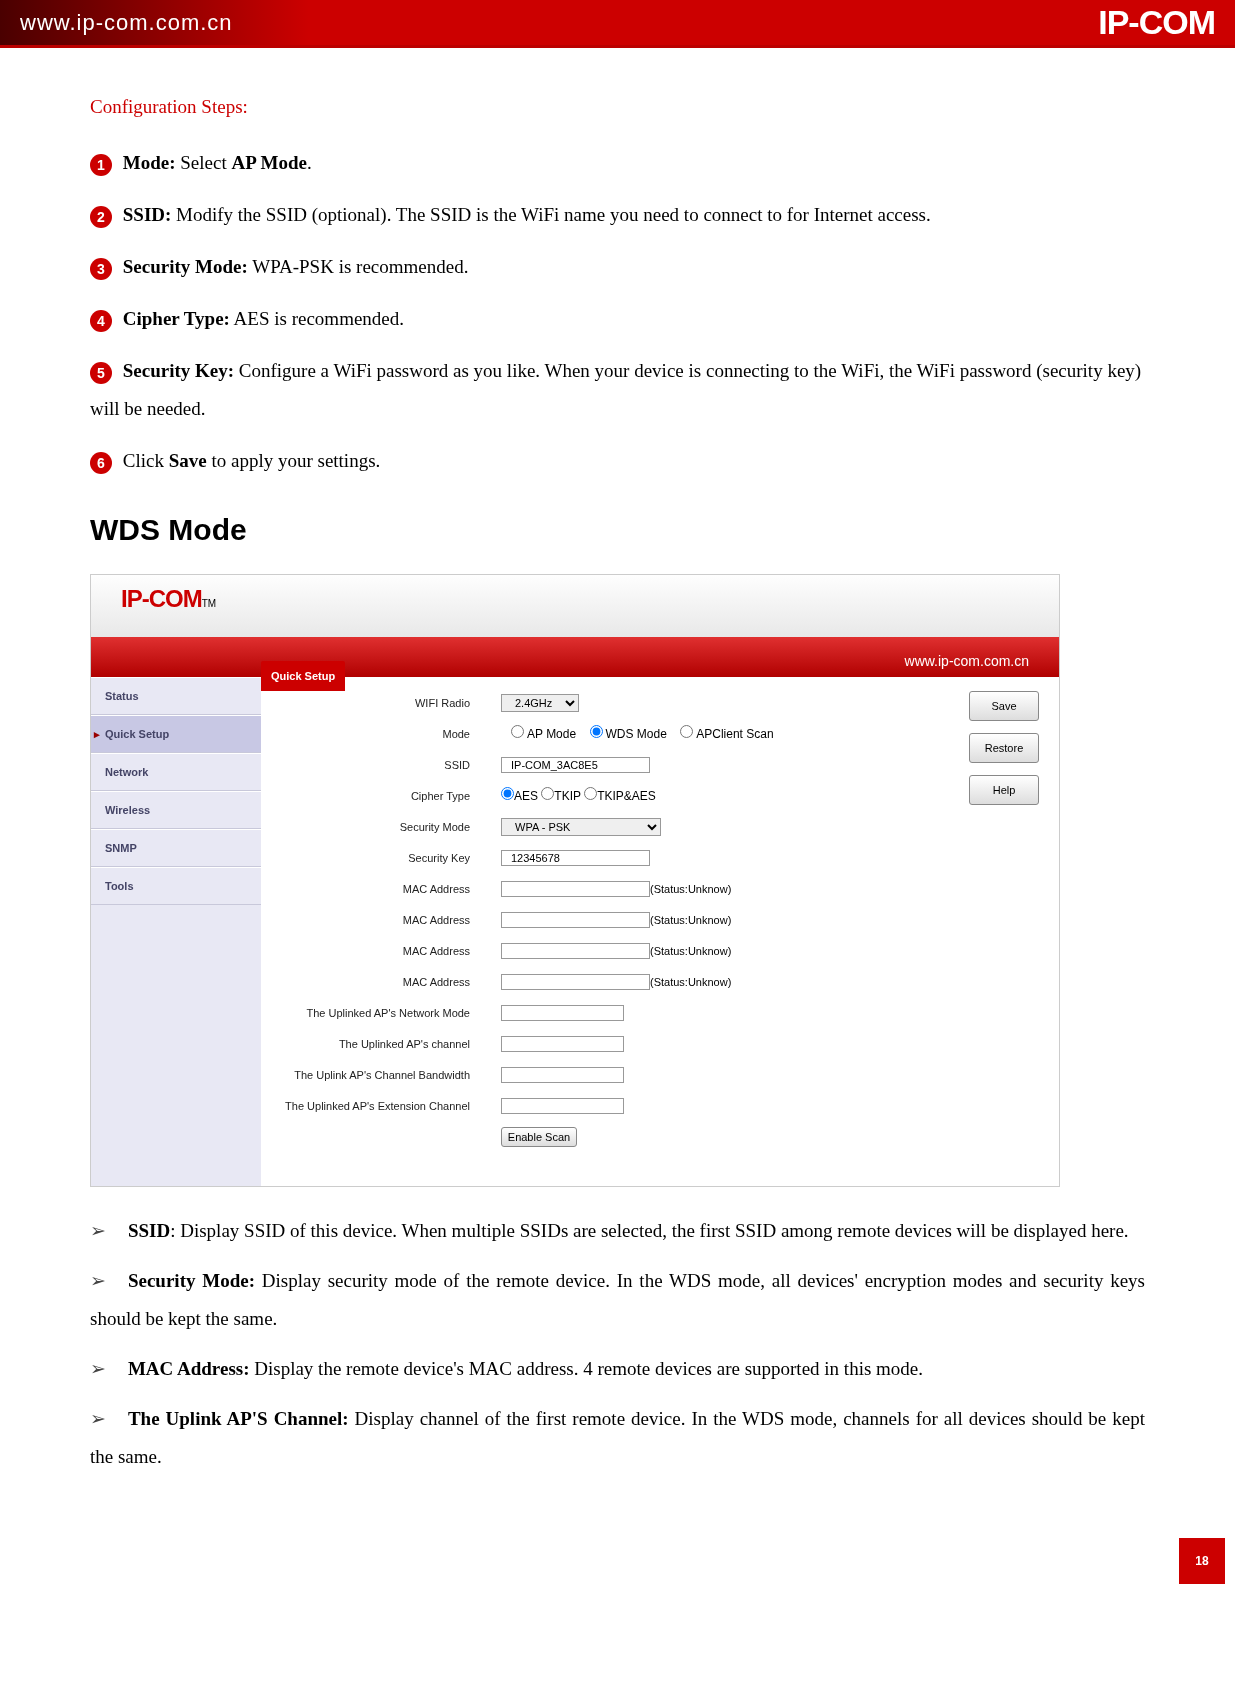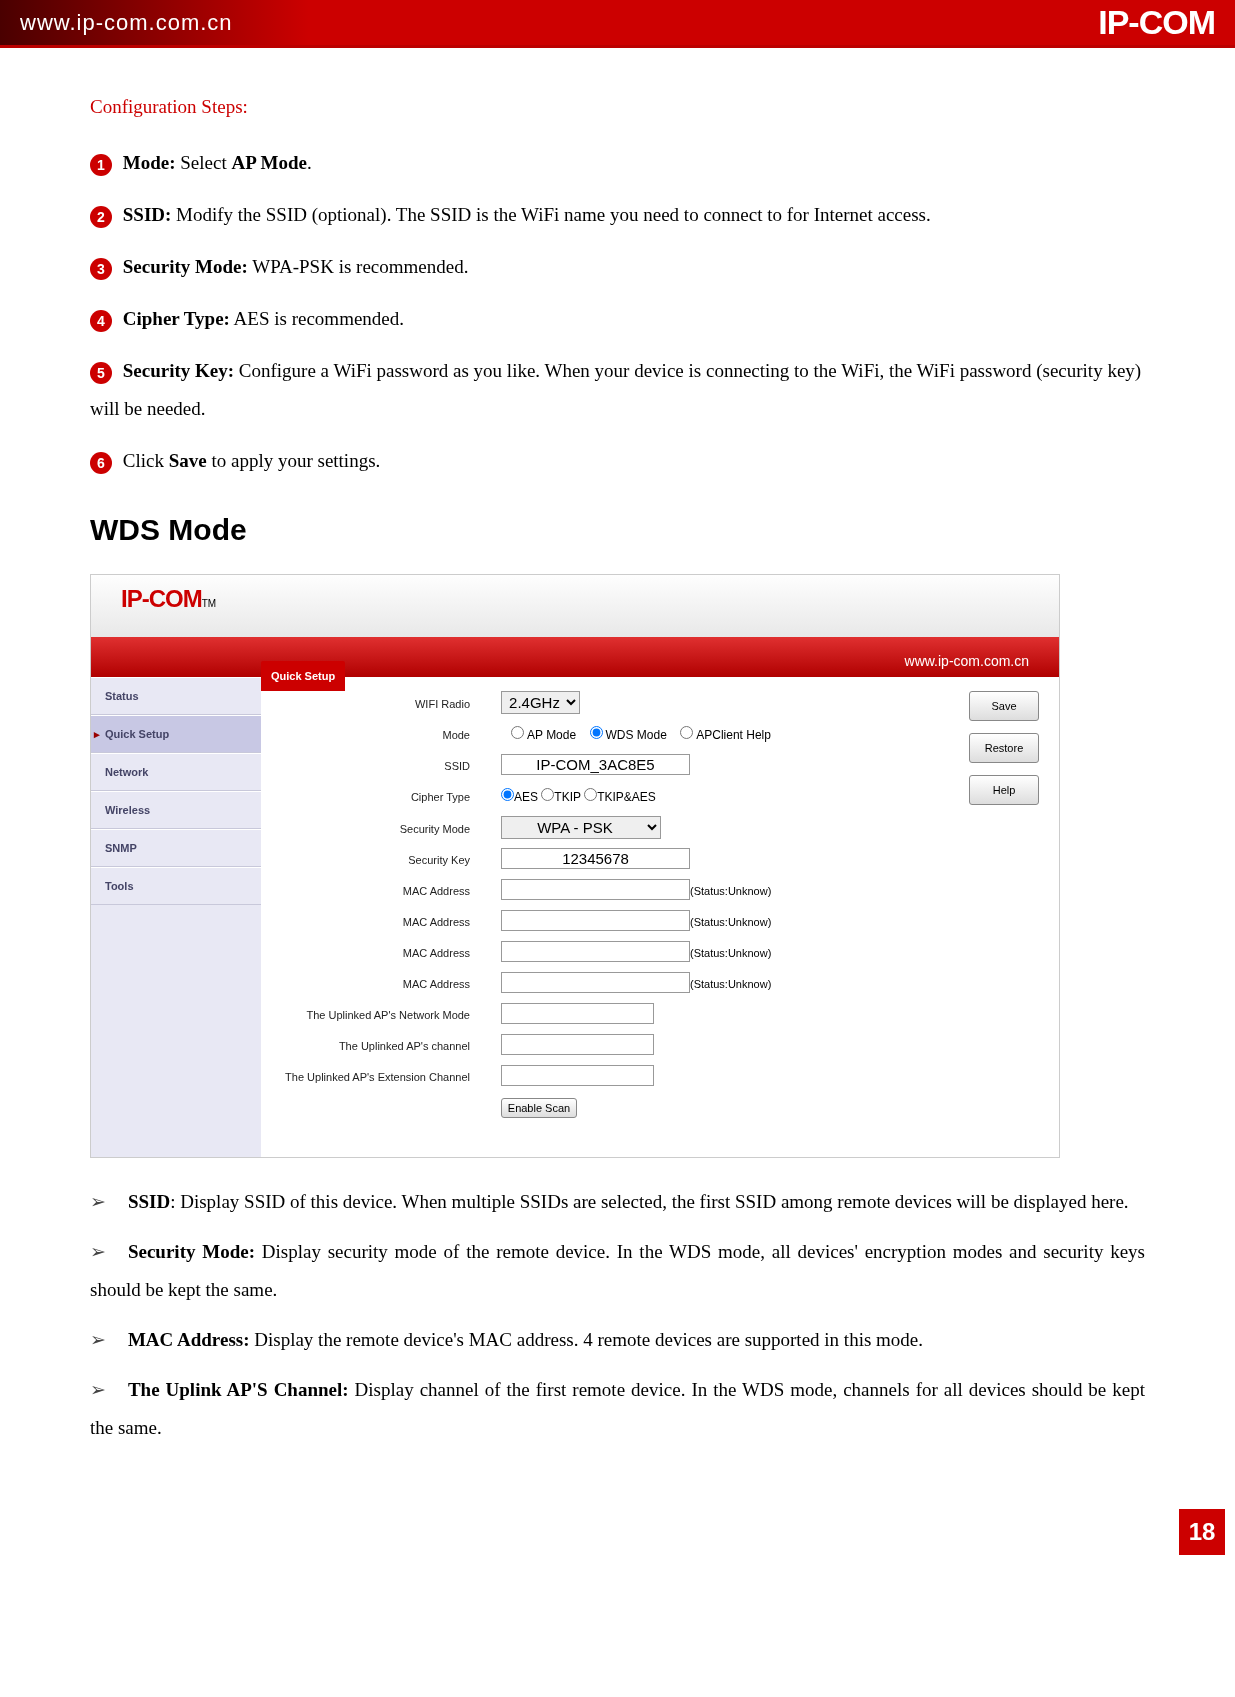--- a/index.html
+++ b/index.html
@@ -24,30 +24,30 @@
   .ui-body { display:flex; }
   .ui-sidebar { width:170px; background:#e8e8f4; }
   .ui-sidebar div { padding:7px 14px; color:#446; border-bottom:1px solid #c8c8da; border-top:1px solid #fff; font-weight:bold; font-size:11px; }
   .ui-sidebar .active { background:#c8c8e4; position: relative; }
   .ui-sidebar .active::before { content:'▸'; position:absolute; left:3px; color:#900; }
   .ui-main { flex:1; padding: 14px 20px 30px 20px; position: relative; }
   .ui-btncol { position:absolute; right:20px; top:14px; display:flex; flex-direction:column; gap:12px; }
   .ui-btn { width:70px; padding:3px 0; text-align:center; border:1px solid #888; border-radius:3px; background:linear-gradient(#fff,#ddd); font-size:11px; }
   .ui-row { display:flex; align-items:center; margin-bottom:7px; }
   .ui-label { width:220px; text-align:right; padding-right:31px; font-size:11px; color:#222; }
-  .ui-val select, .ui-val input[type=text] { border:1px solid #999; padding:1px 3px; font-size:15px;text-align:center; }
+  .ui-val select, .ui-val input[type=text] { border:1px solid #999; padding:1px 9px; font-size:11px; }
   .ui-status { font-size:11px; }
   .ui-radio { margin: 0 3px 0 10px; }
 
   .bullets { margin-top: 6px; }
   .bullet { margin-bottom: 12px; text-align: justify; }
   .bullet .arrow { font-family: Arial, sans-serif; margin-right: 22px; color:#444; }
 
   .footer { display:flex; justify-content:flex-end; padding: 30px 10px 12px 0; }
-  .pagenum { width:46px; height:46px; background:#c00; color:#fff; display:flex; align-items:center; justify-content:center; font-family: Arial,sans-serif; font-weight:bold; font-size:24px; }
+  .pagenum { width:46px; height:46px; background:#c00; color:#fff; display:flex; align-items:center; justify-content:center; font-family: Arial,sans-serif; font-weight:bold; font-size:12px; }
 </style>
 </head>
 <body>
 
 <div class="topbar">
   <span class="topbar-url">www.ip-com.com.cn</span>
   <span class="topbar-logo">IP-COM</span>
 </div>
 
 <div class="page">
@@ -113,21 +113,21 @@
         <div class="ui-row">
             <div class="ui-label">WIFI Radio</div>
           <div class="ui-val"><select><option>2.4GHz</option></select></div>
           </div>
 
         <div class="ui-row">
             <div class="ui-label">Mode</div>
           <div class="ui-val">
             <input type="radio" class="ui-radio" style=""><span>AP Mode</span>
             <input type="radio" class="ui-radio" checked="" style=""><span>WDS Mode</span>
-            <input type="radio" class="ui-radio" style=""><span>APClient Help</span>
+            <input type="radio" class="ui-radio" style=""><span>APClient Scan</span>
           </div>
           </div>
 
         <div class="ui-row">
             <div class="ui-label">SSID</div>
           <div class="ui-val"><input type="text" size="18" value="IP-COM_3AC8E5" style=""></div>
           </div>
 
         <div class="ui-row">
             <div class="ui-label">Cipher Type</div>
@@ -167,20 +167,24 @@
 
         <div class="ui-row">
             <div class="ui-label" style="line-height:1.3">The Uplinked AP's Network Mode</div>
           <div class="ui-val"><input type="text" size="14" style=""></div>
           </div>
         <div class="ui-row">
             <div class="ui-label">The Uplinked AP's channel</div>
           <div class="ui-val"><input type="text" size="14" style=""></div>
           </div>
         <div class="ui-row">
+            <div class="ui-label" style="line-height:1.3">The Uplink AP's Channel Bandwidth</div>
+          <div class="ui-val"><input type="text" size="14" style=""></div>
+          </div>
+        <div class="ui-row">
             <div class="ui-label" style="line-height:1.3">The Uplinked AP's Extension Channel</div>
           <div class="ui-val"><input type="text" size="14" style=""></div>
           </div>
 
         <div class="ui-row">
             <div class="ui-label"></div>
           <div class="ui-val"><button class="ui-btn" style="width:76px">Enable Scan</button></div>
           </div>
       </div>
     </div>

